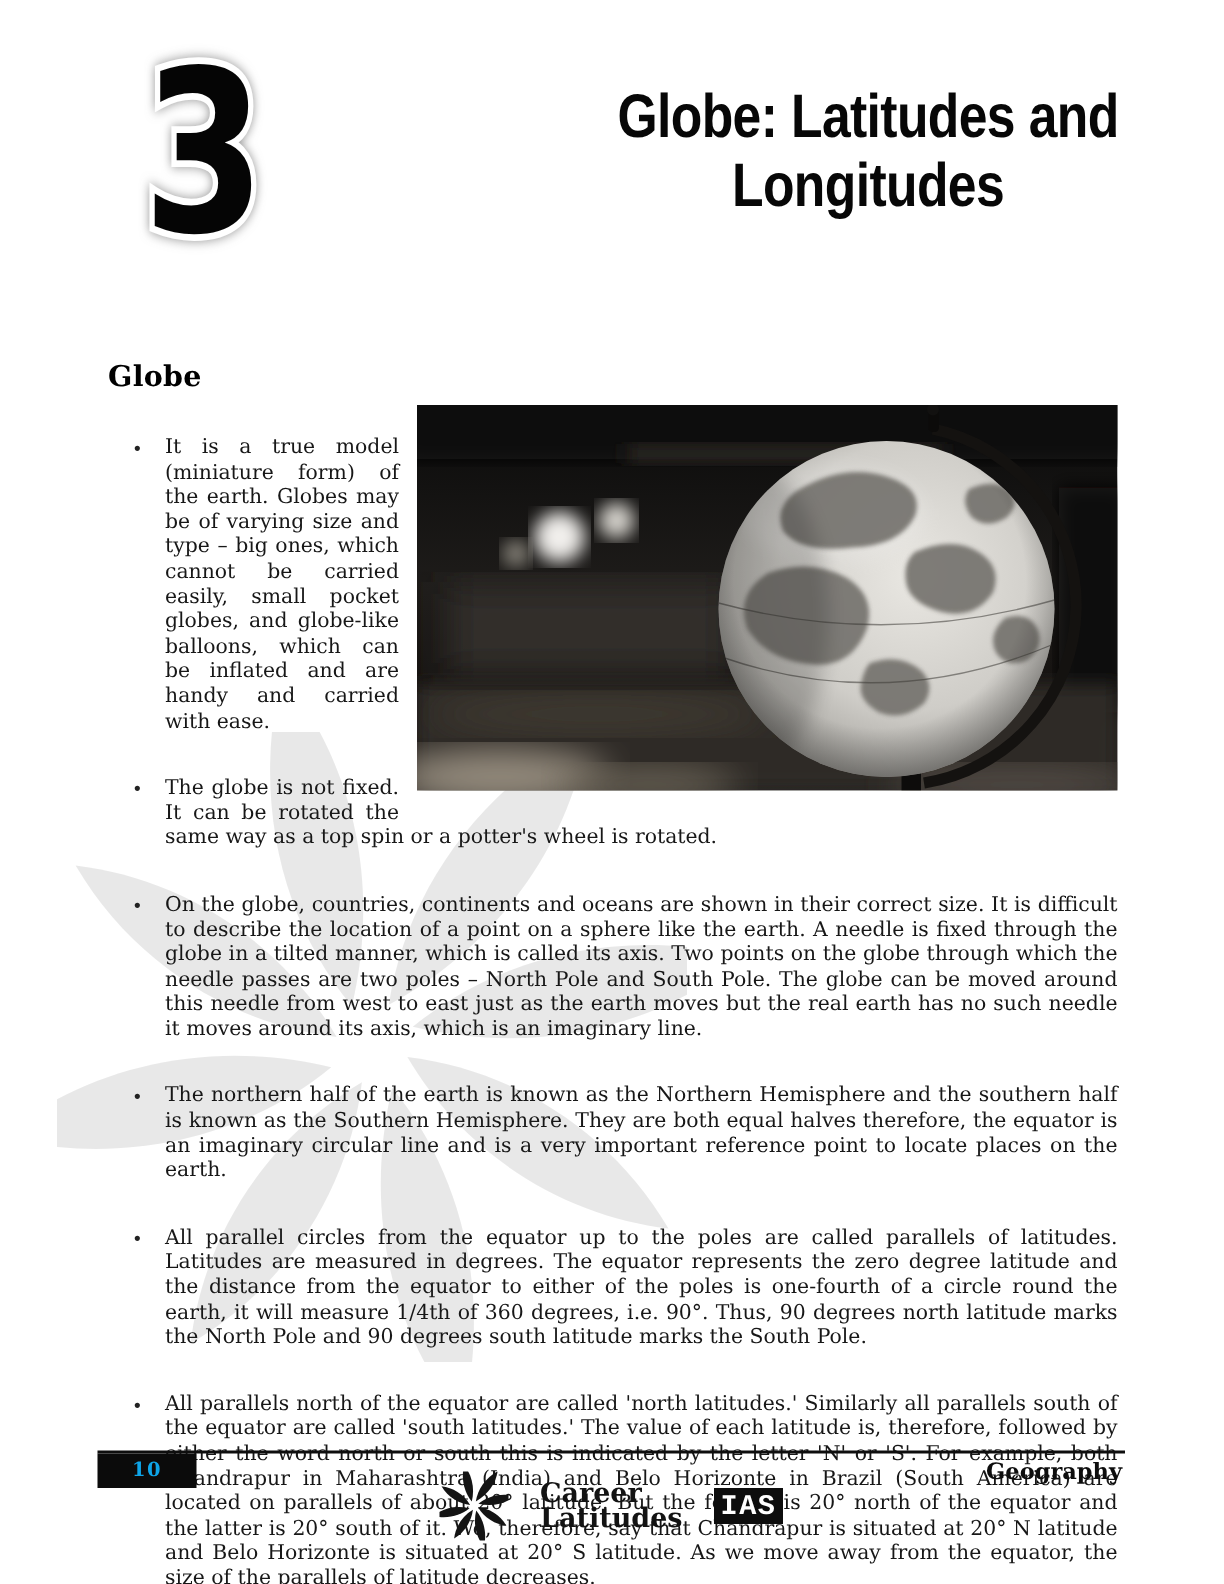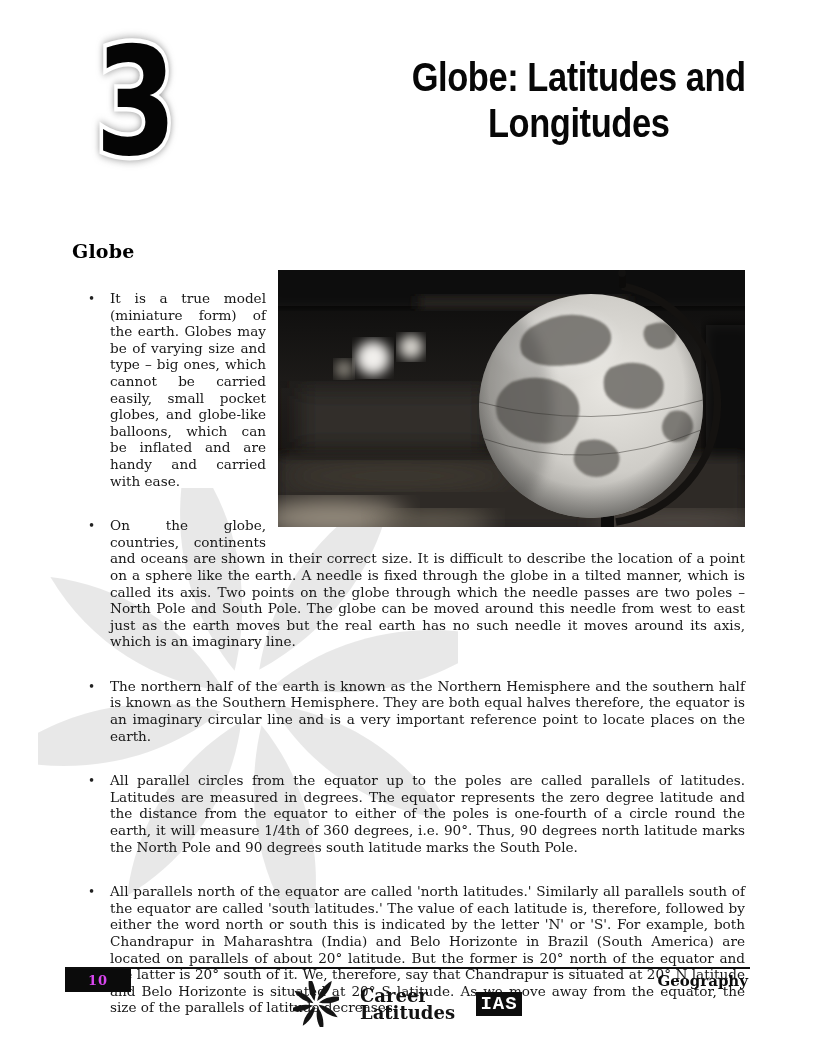--- a/index.html
+++ b/index.html
@@ -27,21 +27,21 @@
   figure.photo svg { display:block; }
   ul.bullets { list-style:none; }
   ul.bullets li { position:relative; padding-left:38px; margin-bottom:8px;
                   font-size:13.6px; line-height:16.6px; text-align:justify; color:#171717;margin-top:28px; }
   ul.bullets li::before { content:"•"; position:absolute; left:16px; top:1px;
                           font-size:12px; color:#222; }
 
   
   .footer { position:absolute; left:65px; width:685px; top:967px; border-top:2.5px solid #0e0e0e; z-index:2; }
   .page-badge { position:absolute; left:0; top:0; width:66px; height:23px; background:#0b0b0b;
-                color:#d946ef; font-weight:bold; font-size:13px; letter-spacing:1px;
+                color:#0ea5e9; font-weight:bold; font-size:13px; letter-spacing:1px;
                 display:flex; align-items:center; justify-content:center;
                 font-family:"DejaVu Serif", serif; }
   .subject { position:absolute; right:2px; top:3px; font-weight:bold; font-size:15px;
              color:#0d0d0d; font-family:"DejaVu Serif", serif; }
   .logo-row { margin-top:12px; display:flex; align-items:center; justify-content:center; gap:21px; }
   .cl-text { font-family:"DejaVu Serif", serif; font-weight:bold; font-size:18px;
              line-height:17px; color:#131313; }
   .ias-badge { width:46px; height:24px; background:#0d0d0d; color:#fff;
                font-family:Liberation Mono, monospace; font-weight:bold; font-size:19px;
                letter-spacing:1px; display:flex; align-items:center; justify-content:center; }
@@ -147,20 +147,21 @@
           </g>
           <path d="M344 16 A120 120 0 0 1 338 252" stroke="#141210" stroke-width="7.5" fill="none"></path>
           <rect x="341" y="1" width="7" height="17" rx="3" fill="#0c0b0a"></rect>
           <circle cx="344" cy="3" r="4" fill="#121110"></circle>
         </g>
       </svg>
     </figure>
 
     <ul class="bullets">
       <li>It is a true model (miniature form) of the earth. Globes may be of varying size and type – big ones, which cannot be carried easily, small pocket globes, and globe-like balloons, which can be inflated and are handy and carried with ease.</li>
+      <li>The globe is not fixed. It can be rotated the same way as a top spin or a potter's wheel is rotated.</li>
       <li>On the globe, countries, continents and oceans are shown in their correct size. It is difficult to describe the location of a point on a sphere like the earth. A needle is fixed through the globe in a tilted manner, which is called its axis. Two points on the globe through which the needle passes are two poles – North Pole and South Pole. The globe can be moved around this needle from west to east just as the earth moves but the real earth has no such needle it moves around its axis, which is an imaginary line.</li>
       <li>The northern half of the earth is known as the Northern Hemisphere and the southern half is known as the Southern Hemisphere. They are both equal halves therefore, the equator is an imaginary circular line and is a very important reference point to locate places on the earth.</li>
     </ul>
 
 
     <ul class="bullets">
       <li>All parallel circles from the equator up to the poles are called parallels of latitudes. Latitudes are measured in degrees. The equator represents the zero degree latitude and the distance from the equator to either of the poles is one-fourth of a circle round the earth, it will measure 1/4th of 360 degrees, i.e. 90°. Thus, 90 degrees north latitude marks the North Pole and 90 degrees south latitude marks the South Pole.</li>
       <li>All parallels north of the equator are called 'north latitudes.' Similarly all parallels south of the equator are called 'south latitudes.' The value of each latitude is, therefore, followed by either the word north or south this is indicated by the letter 'N' or 'S'. For example, both Chandrapur in Maharashtra (India) and Belo Horizonte in Brazil (South America) are located on parallels of about 20° latitude. But the former is 20° north of the equator and the latter is 20° south of it. We, therefore, say that Chandrapur is situated at 20° N latitude and Belo Horizonte is situated at 20° S latitude. As we move away from the equator, the size of the parallels of latitude decreases.</li>
     </ul>
   </div>

